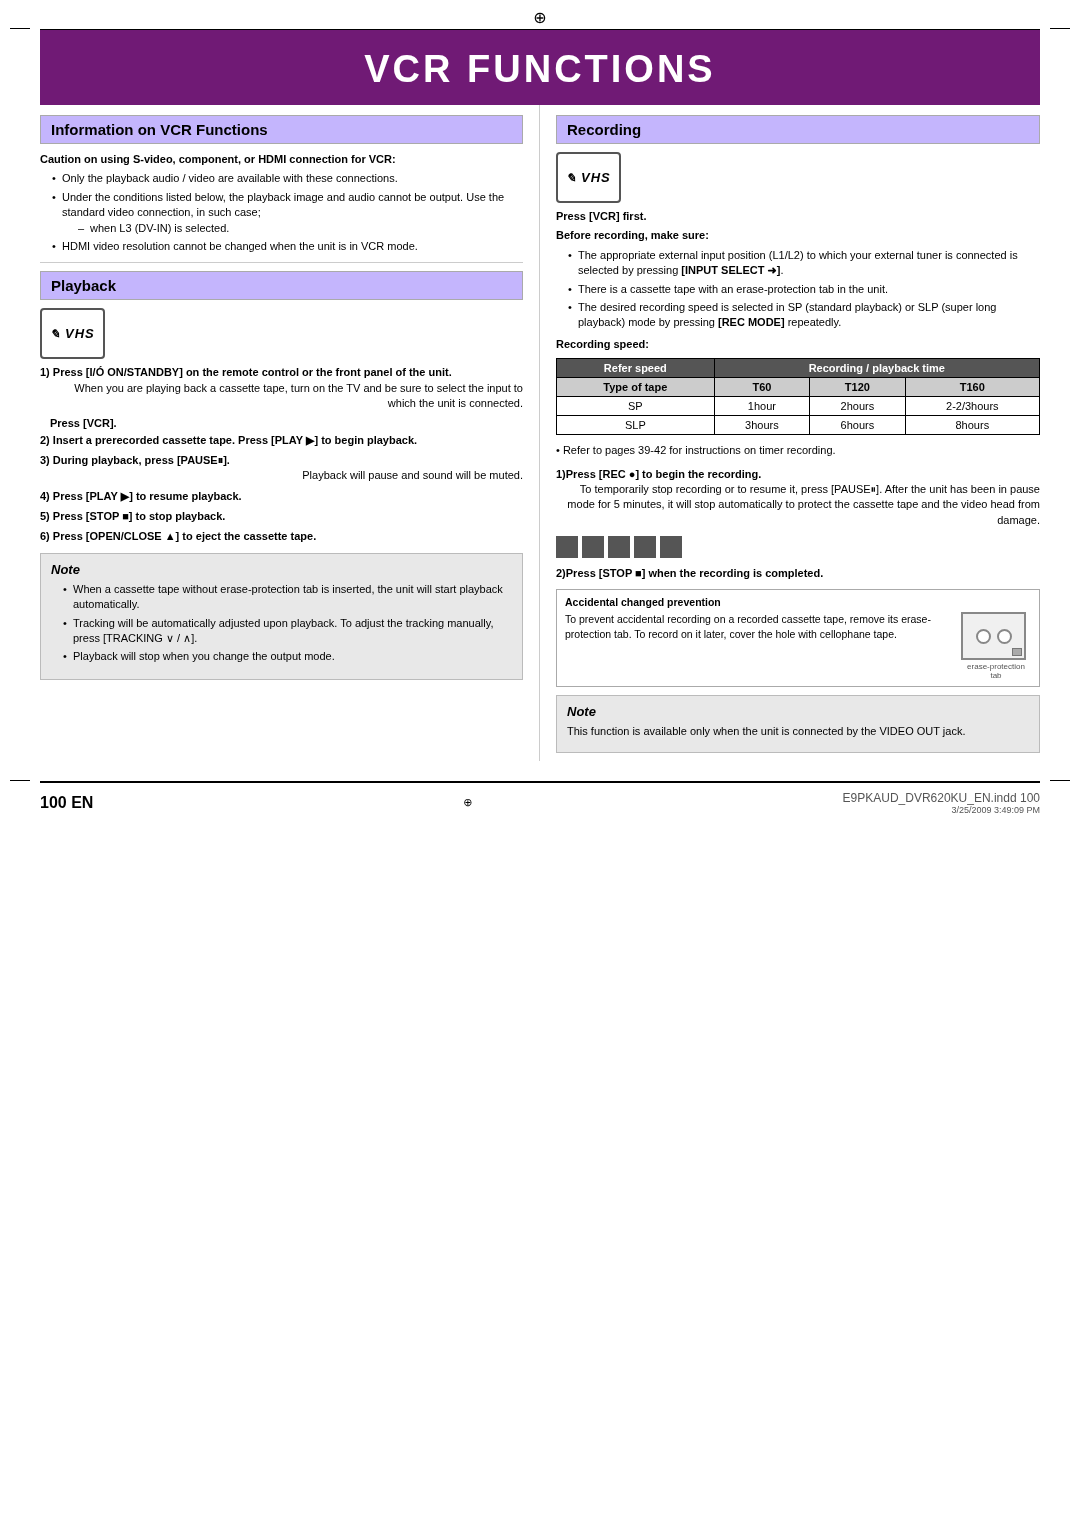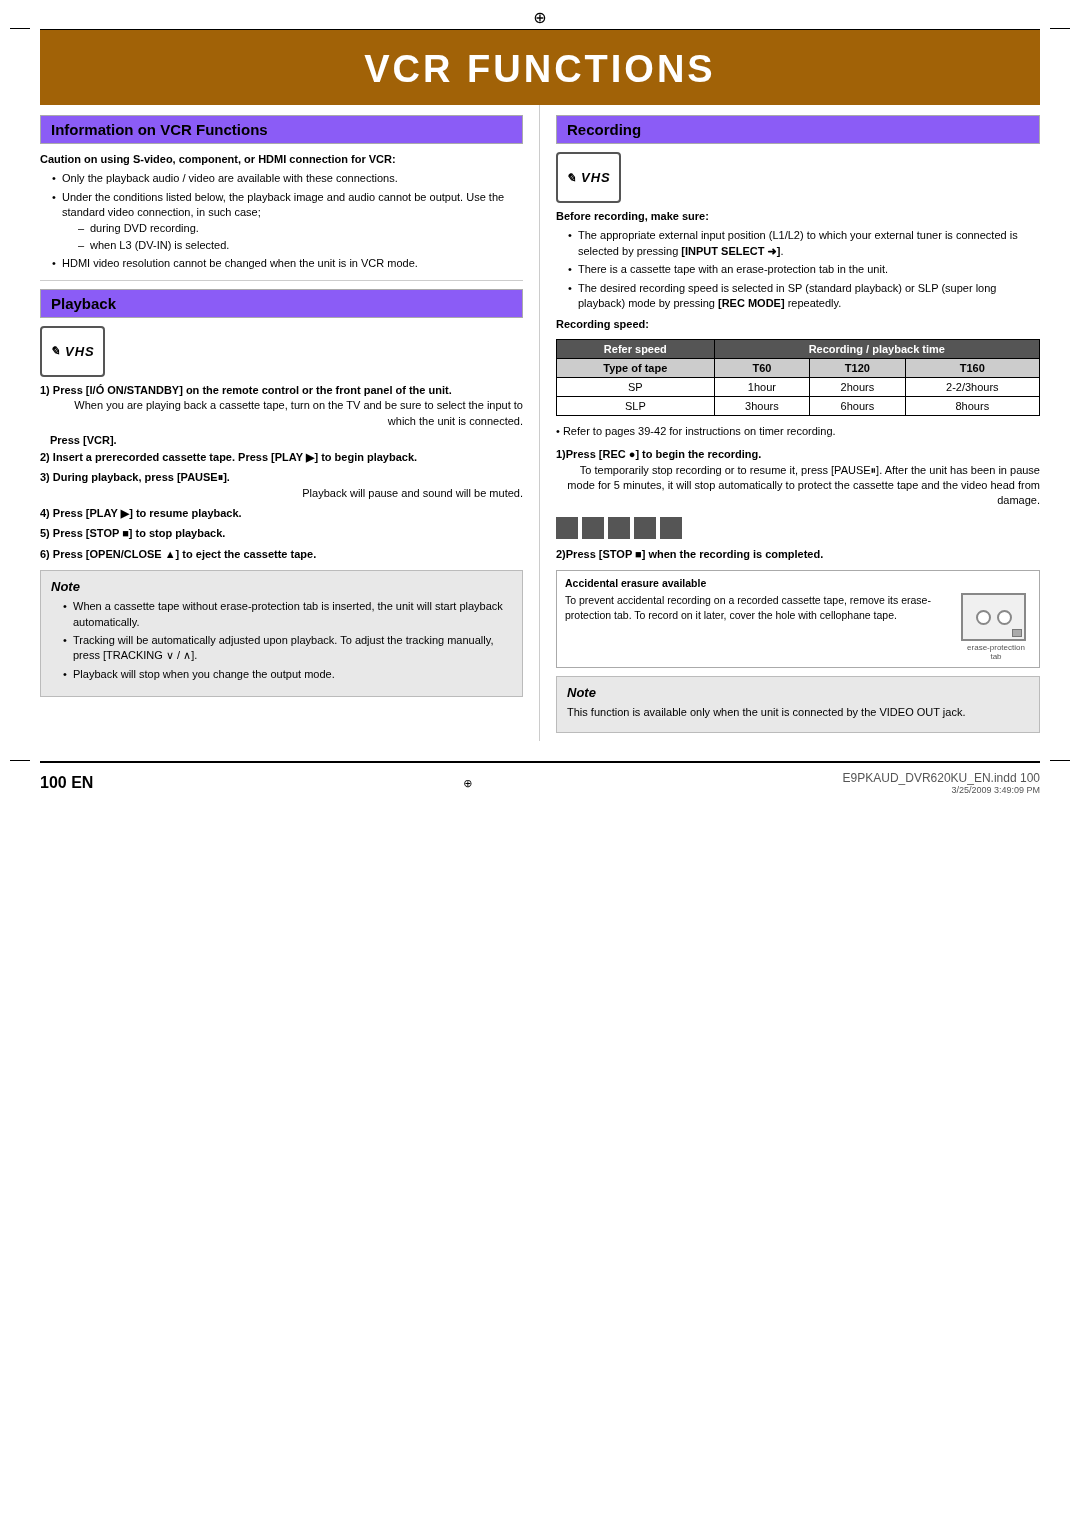--- a/index.html
+++ b/index.html
@@ -20,21 +20,21 @@
       background: #fff;
     }
     
     .top-compass {
       text-align: center;
       padding: 8px 0 2px 0;
       font-size: 16px;
     }
     
     .title-banner {
-      background: #a16207;
+      background: #701a75;
       color: #fff;
       text-align: center;
       padding: 18px 0 14px 0;
       margin: 0 40px;
     }
     .title-banner h1 {
       font-size: 38px;
       font-weight: 900;
       letter-spacing: 3px;
       color: #fff;
@@ -53,21 +53,21 @@
       padding-top: 10px;
       border-right: 1px solid #ccc;
     }
     
     .right-col {
       width: 50%;
       padding-left: 16px;
       padding-top: 10px;
     }
     .section-header-light {
-      background: #8b5cf6;
+      background: #c4b5fd;
       color: #000;
       font-size: 15px;
       font-weight: bold;
       padding: 5px 10px;
       margin-bottom: 8px;
       border: 1px solid #aaa;
     }
     
     .vhs-logo {
       display: inline-flex;
@@ -269,21 +269,20 @@
       
       <div>
         <p class="caution-title">
           <span>Caution on using S-video, component, or HDMI connection for VCR:</span>
         </p>
         <ul class="bullet-list">
           <li>Only the playback audio / video are available with these connections.</li>
           <li>
             <span>Under the conditions listed below, the playback image and audio cannot be output. Use the standard video connection, in such case;</span>
             <ul class="sub-bullet">
-              <li>during DVD recording.</li>
               <li>when L3 (DV-IN) is selected.</li>
             </ul>
           </li>
           <li>HDMI video resolution cannot be changed when the unit is in VCR mode.</li>
         </ul>
       </div>
 
       <hr class="divider">
 
       
@@ -361,20 +360,21 @@
       <div class="section-header-light">
         <span>Recording</span>
       </div>
 
       
       <div class="vhs-logo">
         <span>VHS</span>
       </div>
 
       
+      <p class="bold">Press [VCR] first.</p>
 
       
       <p class="bold">Before recording, make sure:</p>
       <ul class="bullet-list">
         <li>
           <span>The appropriate external input position (L1/L2) to which your external tuner is connected is selected by pressing <span class="inline-bold">[INPUT SELECT ➜]</span>.</span>
         </li>
         <li>There is a cassette tape with an erase-protection tab in the unit.</li>
         <li>
           <span>The desired recording speed is selected in SP (standard playback) or SLP (super long playback) mode by pressing <span class="inline-bold">[REC MODE]</span> repeatedly.</span>
@@ -432,21 +432,21 @@
         <div class="tape-sq"></div>
       </div>
 
       
       <div class="step-item">
         <span class="bold">2)Press [STOP ■] when the recording is completed.</span>
       </div>
 
       
       <div class="erasure-box">
-        <div class="erasure-box-title">Accidental erasure available</div>
+        <div class="erasure-box-title">Accidental changed prevention</div>
         <div style="overflow: hidden;">
           <div class="erasure-diagram">
 
             <div style="width:65px; height:48px; border:2px solid #888; background:#f0f0f0; display:flex; align-items:center; justify-content:center; position:relative;">
               <div style="width:15px;height:15px;border:2px solid #888;border-radius:50%;background:#fff;"></div>
               <div style="width:6px;"></div>
               <div style="width:15px;height:15px;border:2px solid #888;border-radius:50%;background:#fff;"></div>
               <div style="position:absolute;bottom:2px;right:2px;width:10px;height:8px;background:#aaa;border:1px solid #777;"></div>
             </div>
             <div class="erasure-diagram-label">erase-protection tab</div>

